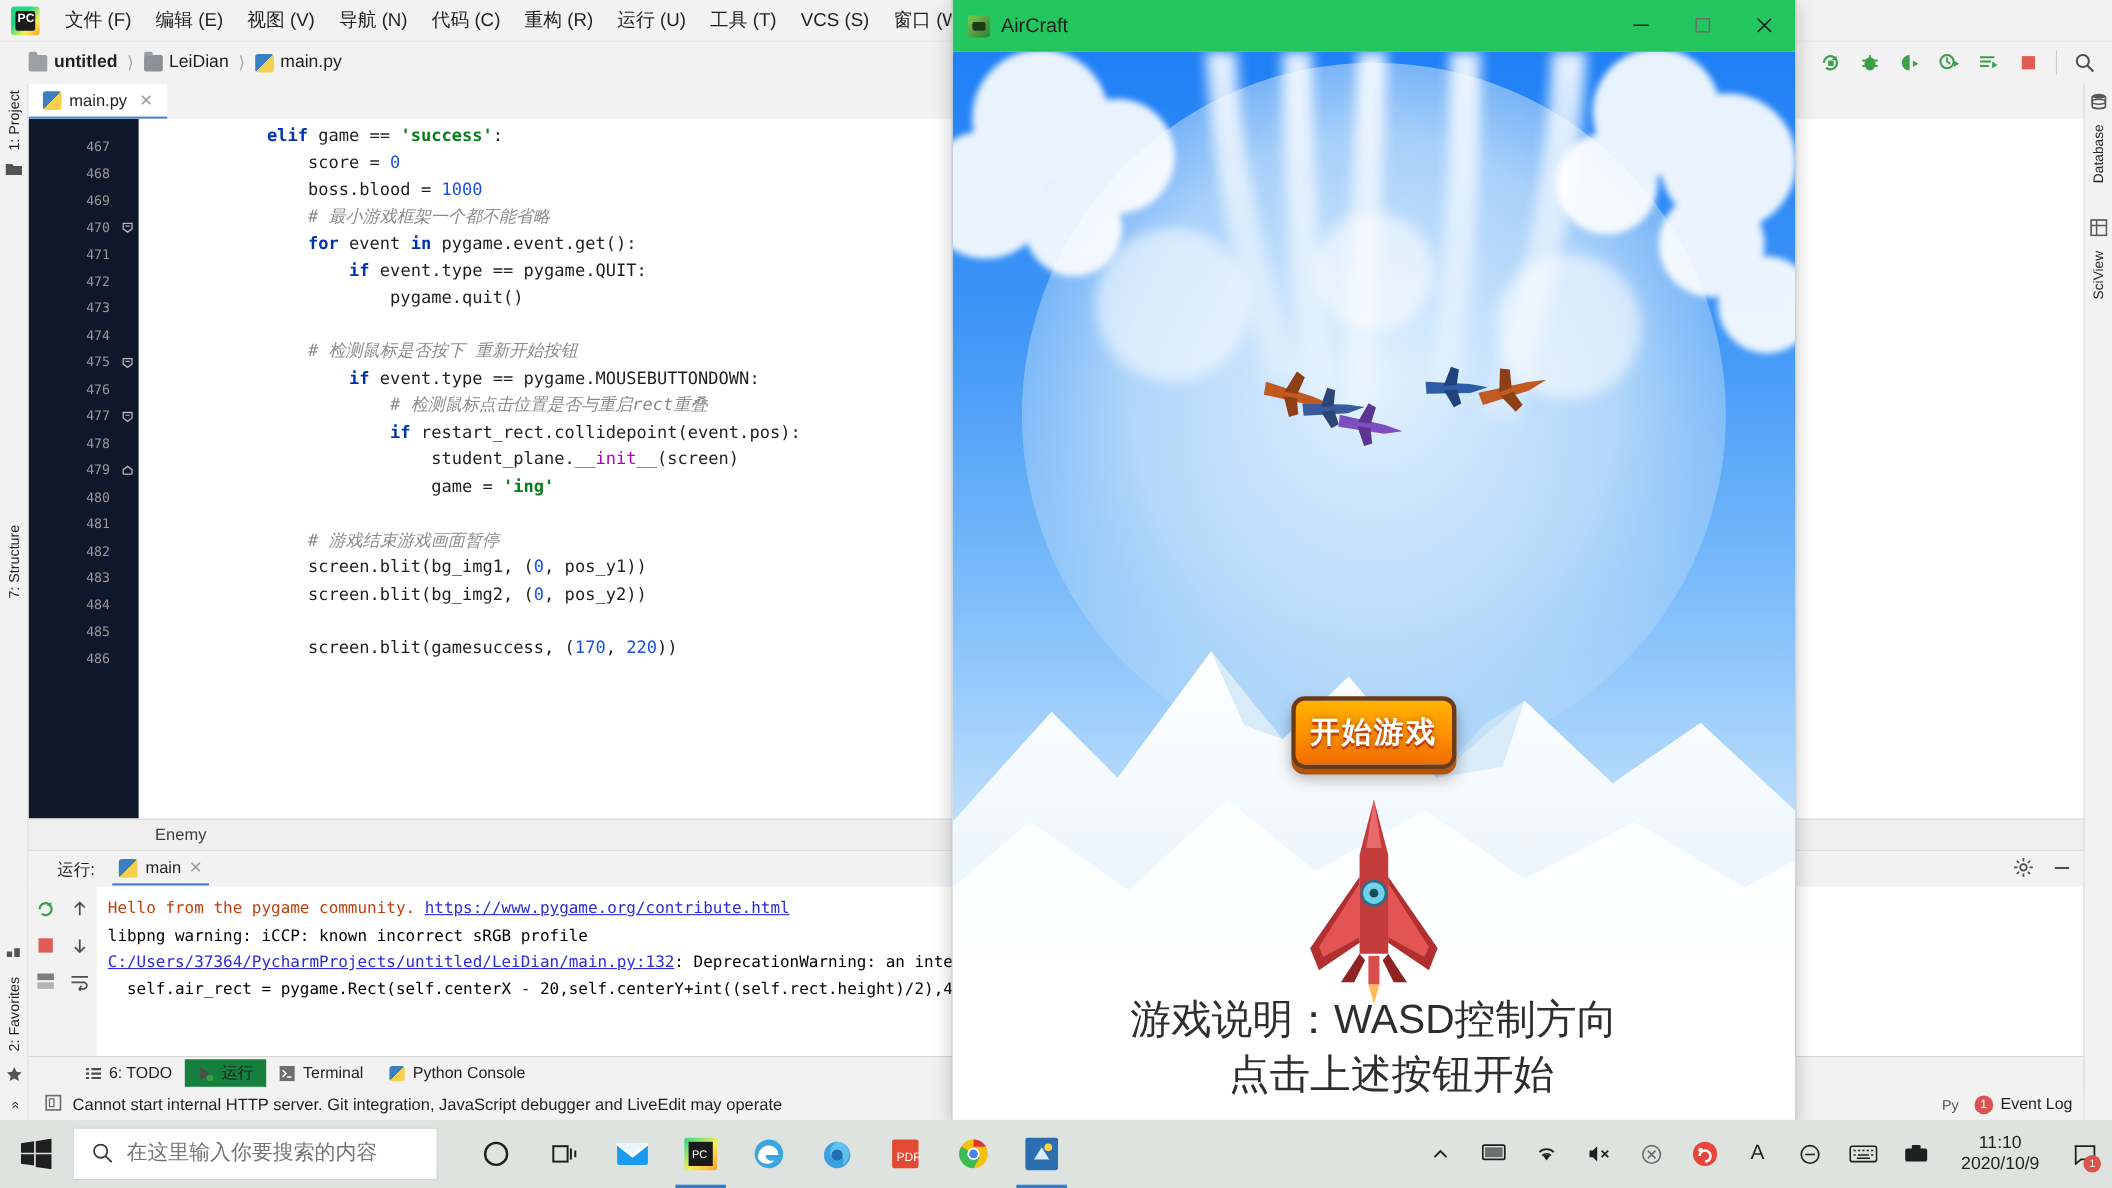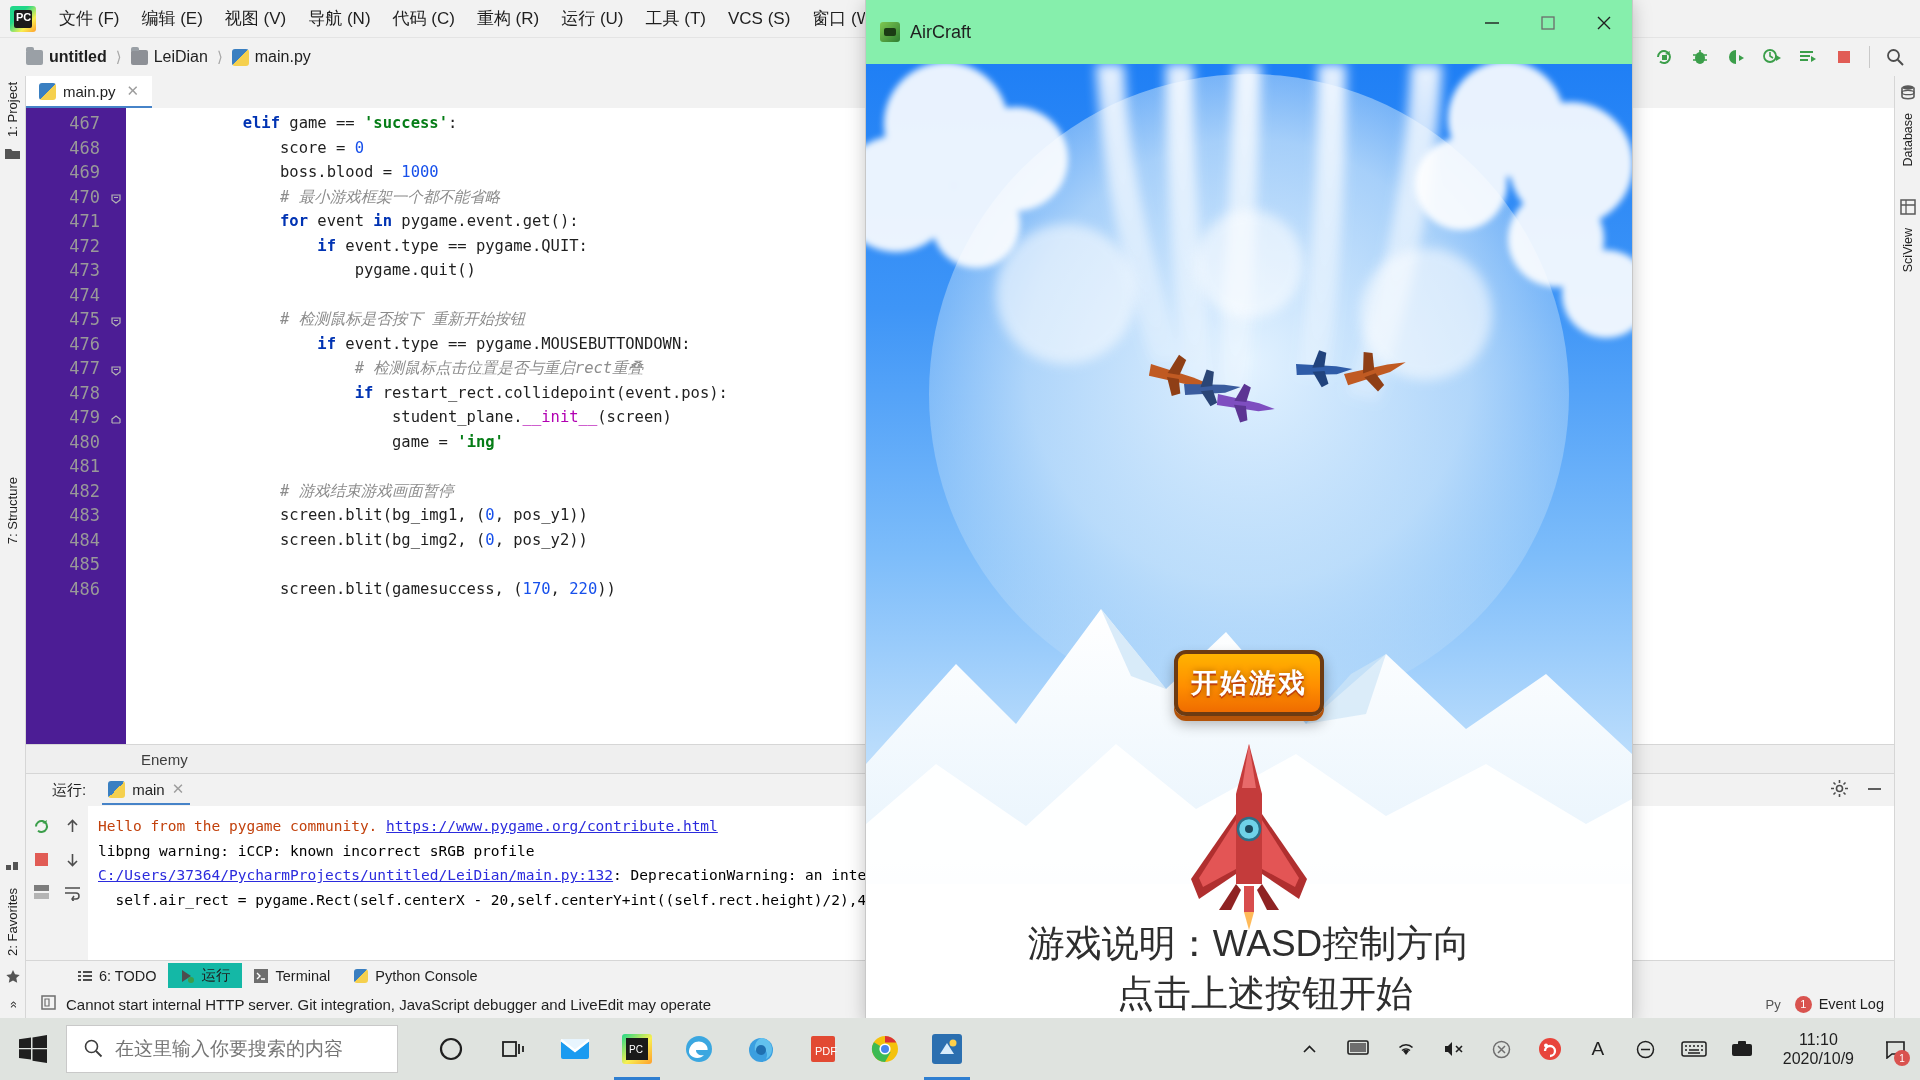--- a/index.html
+++ b/index.html
@@ -74,23 +74,23 @@
   .edtabs { height:32px; background:#f2f2f2; display:flex; align-items:stretch; flex:none;}
   .edtab {
     display:flex; align-items:center; gap:7px; padding:0 13px 0 13px;
     background:#fff; border-bottom:2px solid #4683c8; font-size:15px; color:#1f1f1f; cursor:pointer;
   }
   .edtab .x { color:#9d9d9d; font-size:15px; margin-left:4px;}
 
   
   .editor { flex:1; background:#fff; position:relative; overflow:hidden; display:flex; min-height:0;}
   .gutter {
-    width:100px; background:#4c1d95; flex:none; position:relative;
-    font-family:"DejaVu Sans Mono", monospace; font-size:17px; color:#999999;
-    padding-top:3px;
+    width:100px; background:#0f172a; flex:none; position:relative;
+    font-family:"DejaVu Sans Mono", monospace; font-size:12px; color:#999999;
+    padding-top:13px;
   }
   .gutter .ln { height:24.5px; line-height:24.5px; text-align:right; padding-right:26px; }
   .code {
     flex:1; font-family:"DejaVu Sans Mono", monospace; font-size:15.5px;
     padding-top:3px; position:relative; overflow:hidden; white-space:pre; color:#1f1f1f;
   }
   .code .ln { height:24.5px; line-height:24.5px; padding-left:42px;}
   .kw { color:#0033b3; font-weight:bold; }
   .str { color:#067d17; font-weight:bold;}
   .num { color:#1750eb; }
@@ -132,21 +132,21 @@
   .c-white{color:#c2410c;}
   .c-link{color:#2b2bdd; text-decoration:underline;}
   .c-err{color:#000000;}
 
   
   .bottombar {
     height:30px; background:#f2f2f2; border-top:1px solid #d6d6d6; display:flex;
     align-items:center; padding-left:40px; gap:0; flex:none;
   }
   .bb-item { display:flex; align-items:center; gap:7px; font-size:14.5px; color:#1f1f1f; padding:3px 12px; cursor:pointer;}
-  .bb-item.active { background:#14b8a6; }
+  .bb-item.active { background:#15803d; }
 
   
   .statusbar {
     height:28px; background:#f2f2f2; display:flex; align-items:center;
     padding-left:14px; gap:9px; font-size:15px; color:#1f1f1f; flex:none; position:relative;
   }
   .statusbar .right { position:absolute; right:10px; display:flex; align-items:center; gap:14px;}
   .evtlog { display:flex; align-items:center; gap:7px; font-size:14.5px;}
   .badge { width:17px;height:17px;border-radius:50%;background:#d9534f;color:#fff;font-size:11px;
            display:flex;align-items:center;justify-content:center;}
@@ -158,21 +158,21 @@
   }
   .rb-ico{width:16px;height:16px;}
 
   
   #aircraft {
     position:absolute; left:866px; top:0; width:766px; height:1022px;
     background:#fff; box-shadow:0 0 0 1px #c8c8c8, 0 3px 18px rgba(0,0,0,.25);
     overflow:hidden; display:flex; flex-direction:column;
   }
   .gw-title {
-    height:64px; background:#86efac; display:flex; align-items:center; flex:none;
+    height:47px; background:#22c55e; display:flex; align-items:center; flex:none;
     padding-left:14px; position:relative;
   }
   .gw-ico { width:20px;height:20px;margin-right:10px;border-radius:3px;
             background:linear-gradient(135deg,#7ec850,#2e7d32); position:relative;}
   .gw-ico:after{content:"";position:absolute;left:4px;top:6px;width:12px;height:8px;background:#1b3b14;border-radius:2px;}
   .gw-name { font-size:18px; color:#1f1f1f;}
   .gw-btns { position:absolute; right:0; top:0; height:46px; display:flex;}
   .gw-btn { width:56px; height:46px; display:flex;align-items:center;justify-content:center; cursor:pointer;}
   .gw-canvas { flex:1; position:relative; overflow:hidden;
       background:linear-gradient(180deg,#1f7ff5 0%,#2f8cf7 22%,#63aef9 45%,#9ccffb 63%,#cfe8fd 78%,#e9f4fe 100%);}

